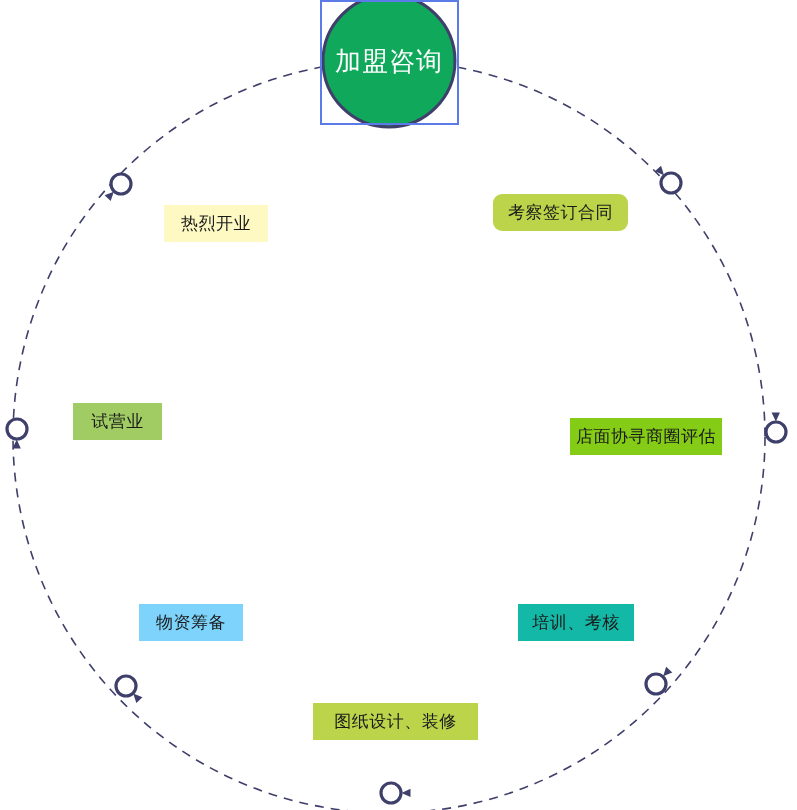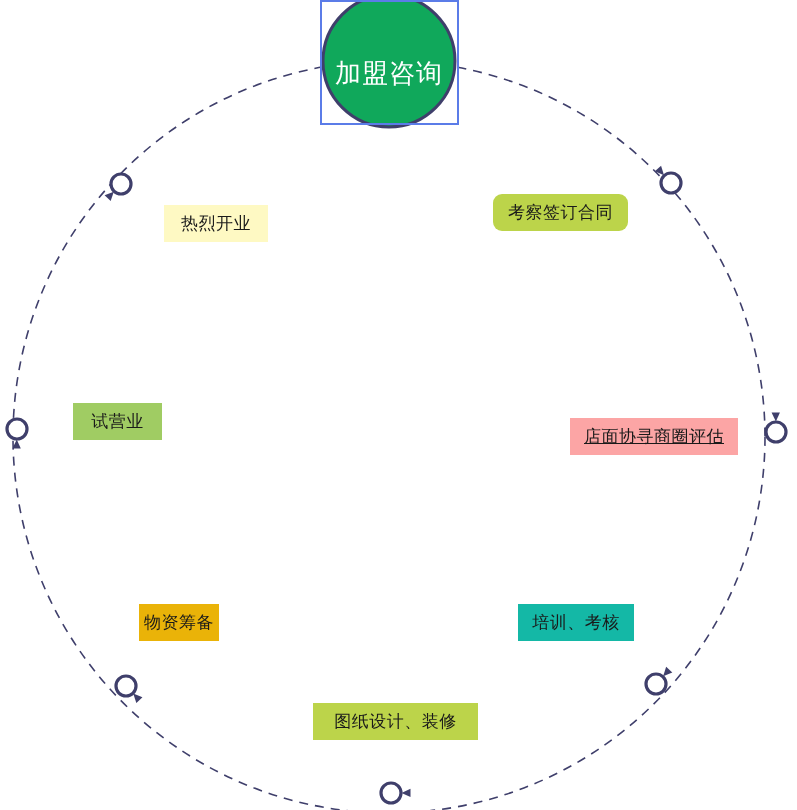--- a/index.html
+++ b/index.html
@@ -84,36 +84,36 @@
         <circle cx="17" cy="429" r="10" fill="#ffffff" stroke="#3f3f6b" stroke-width="3.2"></circle>
         <circle cx="121" cy="184" r="10" fill="#ffffff" stroke="#3f3f6b" stroke-width="3.2"></circle>
       </g>
     <g id="center-node-group">
         <circle cx="389" cy="61" r="66" fill="#10a85b" stroke="#3f3f6b" stroke-width="3"></circle>
       </g>
   </svg>
 
   <div class="selection-frame" id="selection-frame" style="left: 320px; top: 0px; width: 139px; height: 125px; border-color: rgb(91, 124, 232);"></div>
 
-  <div class="center-node-label" id="center-node-label" style="left: 323px; top: 41px; width: 132px; height: 40px; color: rgb(255, 255, 255); margin-top: 12px;">加盟咨询</div>
+  <div class="center-node-label" id="center-node-label" style="left: 323px; top: 41px; width: 132px; height: 40px; color: rgb(255, 255, 255);">加盟咨询</div>
 
   <div id="label-boxes">
       <div class="label-box" style="left: 493px; top: 194px; width: 135px; height: 37px; background: rgb(188, 212, 74); border-radius: 9px;">
         <span>考察签订合同</span>
       </div>
-      <div class="label-box" style="left: 570px; top: 418px; width: 168px; height: 37px; background: #fca5a5; text-decoration: underline;">
+      <div class="label-box" style="left: 570px; top: 418px; width: 152px; height: 37px; background: #84cc16;">
         <span>店面协寻商圈评估</span>
       </div>
       <div class="label-box" style="left: 518px; top: 604px; width: 116px; height: 37px; background: #14b8a6;">
         <span>培训、考核</span>
       </div>
       <div class="label-box" style="left: 313px; top: 703px; width: 165px; height: 37px; background: rgb(188, 212, 74);">
         <span>图纸设计、装修</span>
       </div>
-      <div class="label-box" style="left: 139px; top: 604px; width: 80px; height: 37px; background: #eab308; text-align: center;">
+      <div class="label-box" style="left: 139px; top: 604px; width: 104px; height: 37px; background: #7dd3fc; text-align: center;">
         <span>物资筹备</span>
       </div>
       <div class="label-box" style="left: 73px; top: 403px; width: 89px; height: 37px; background: rgb(160, 204, 99);">
         <span>试营业</span>
       </div>
       <div class="label-box" style="left: 164px; top: 205px; width: 104px; height: 37px; background: #fef9c3;">
         <span>热烈开业</span>
       </div>
     </div>
 

